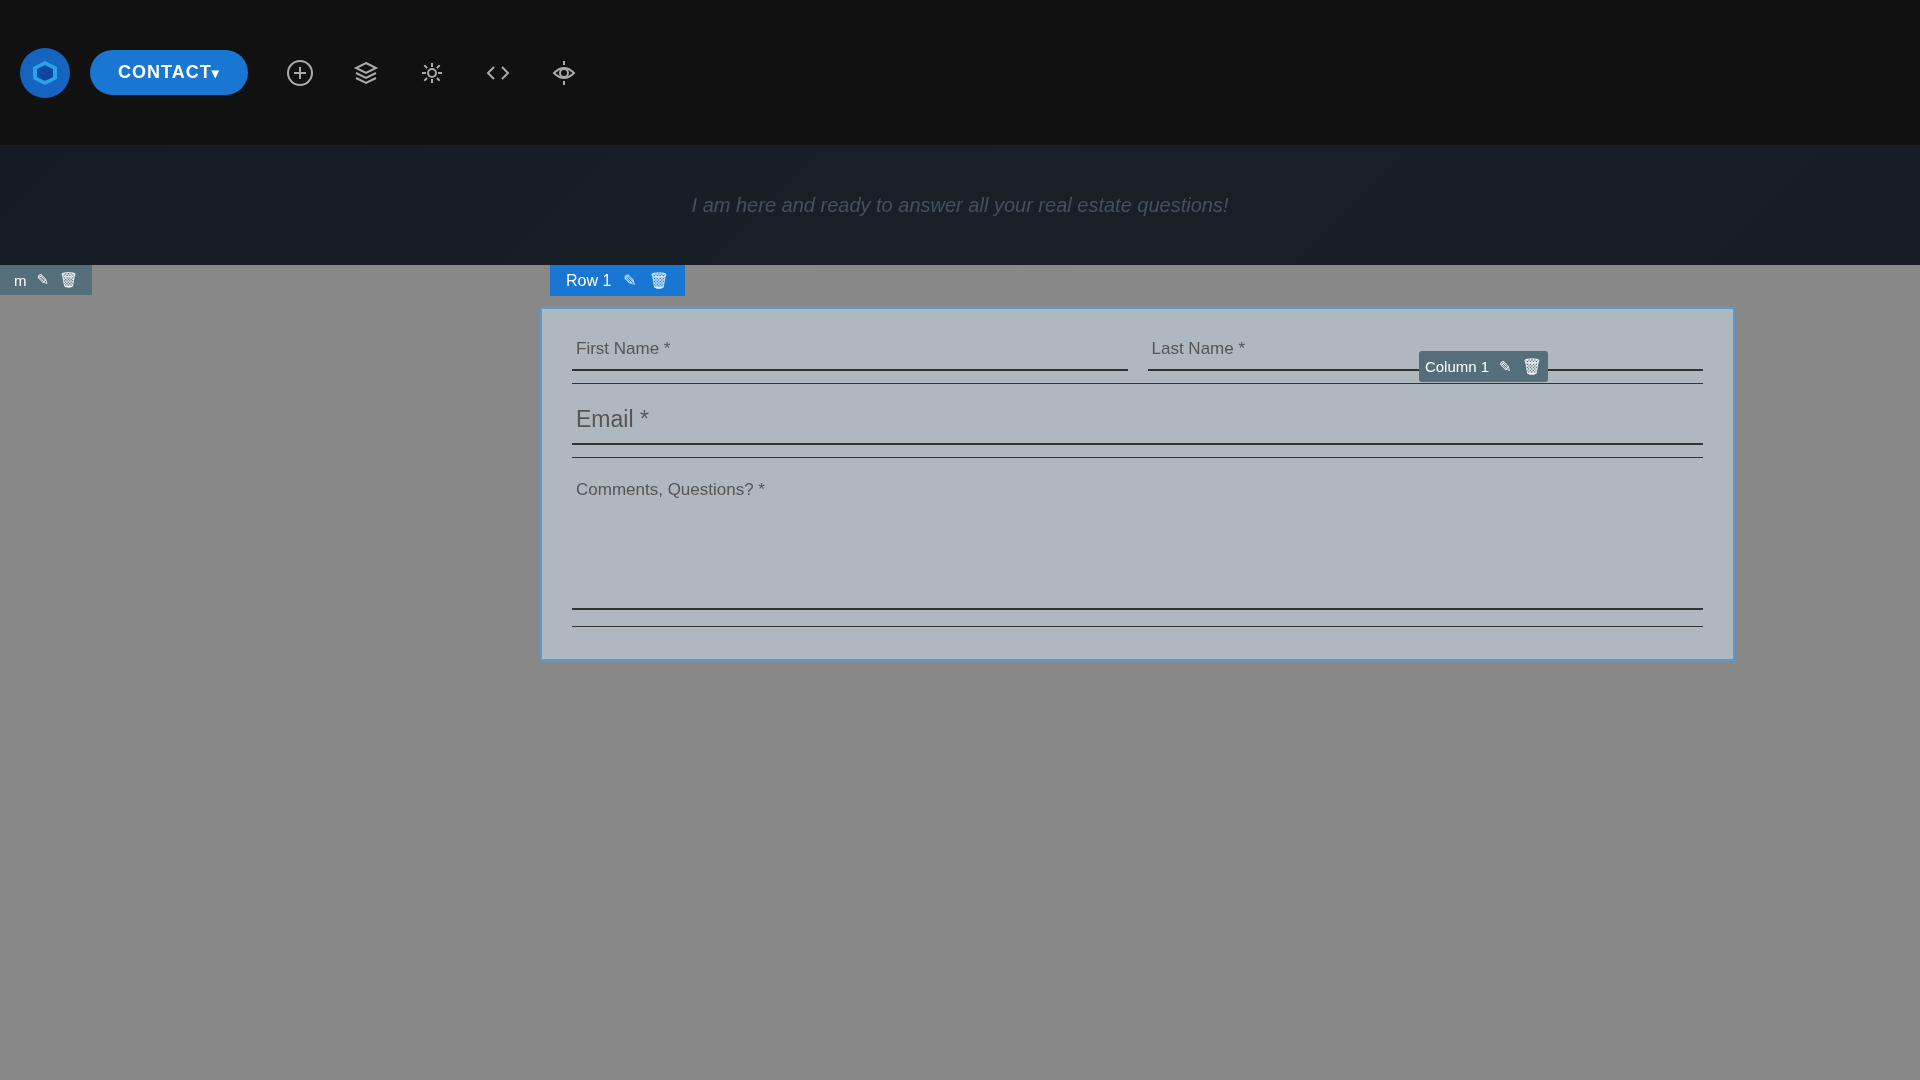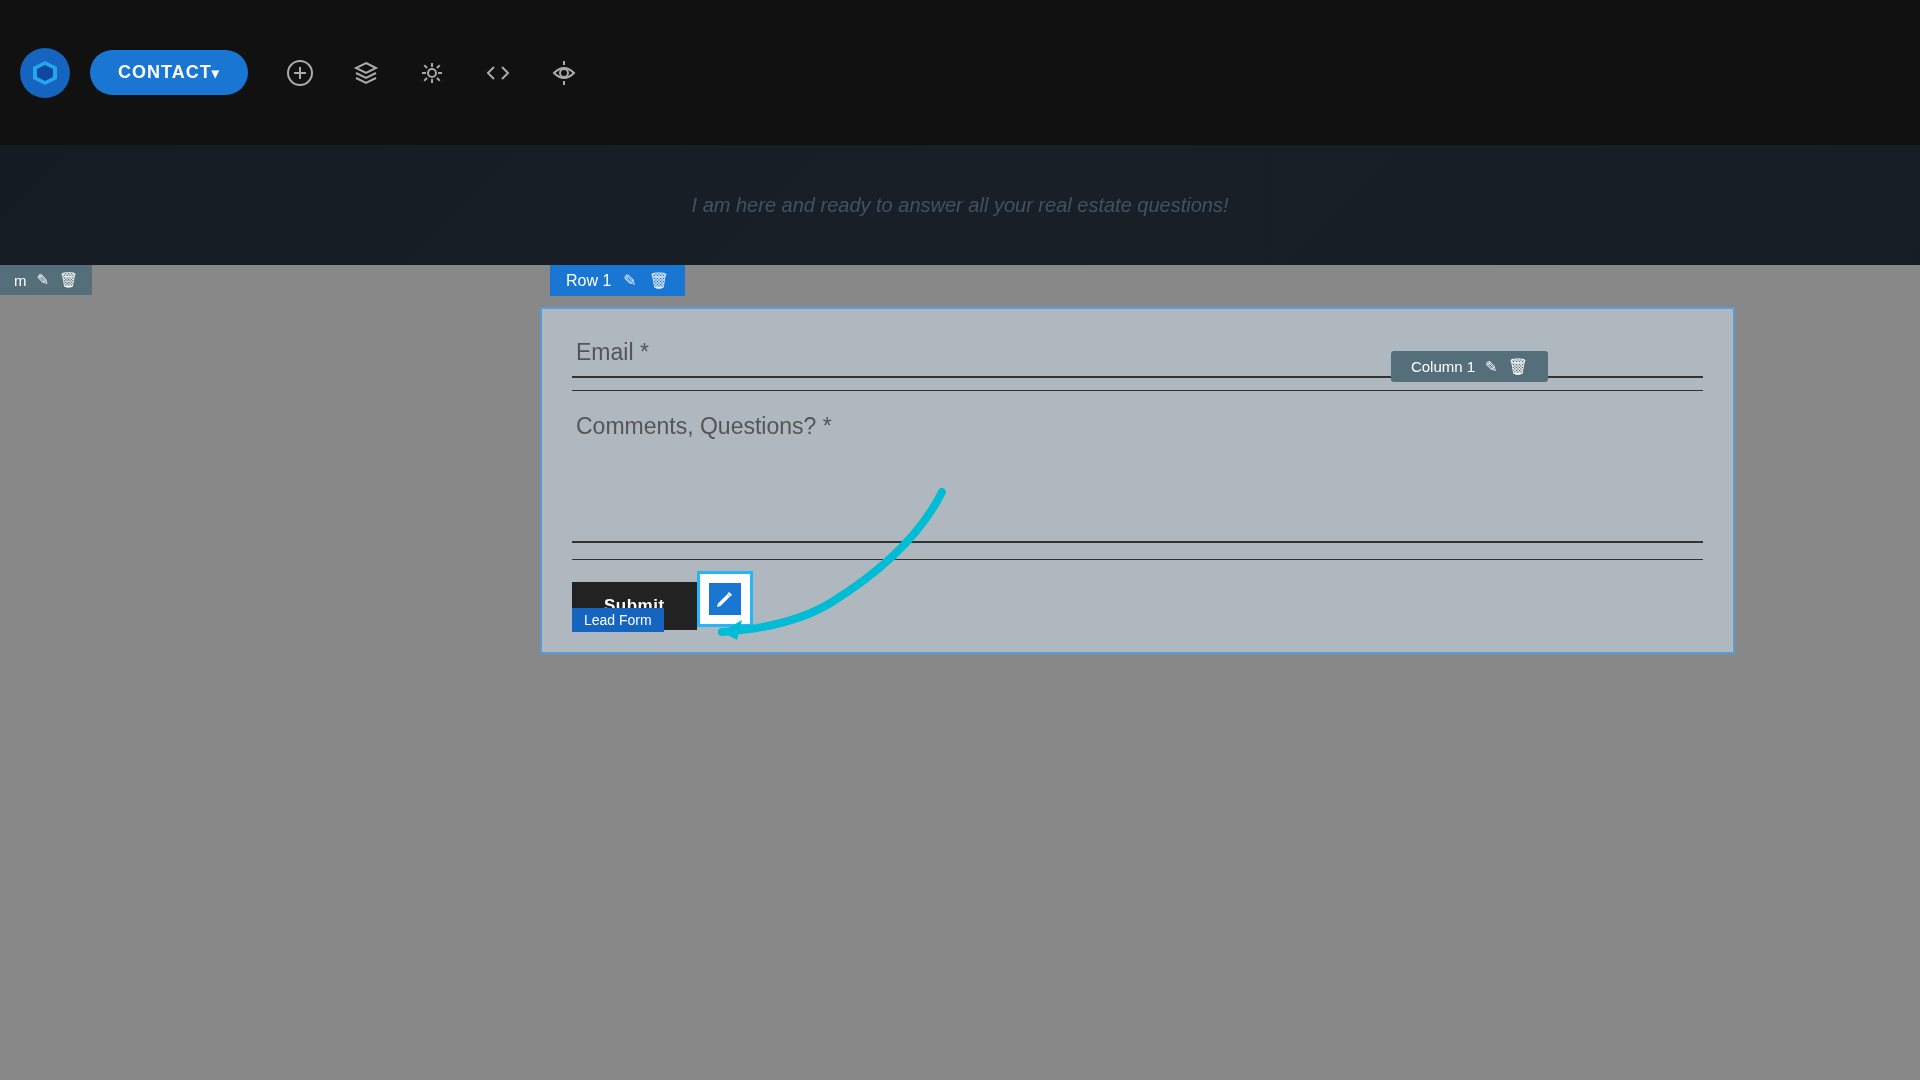--- a/index.html
+++ b/index.html
@@ -132,21 +132,21 @@
       opacity: 0.9;
     }
 
     
     .column-label {
       position: absolute;
       top: 42px;
       right: 185px;
       background: #546e7a;
       color: white;
-      padding: 6px 20px;
+      padding: 6px 6px;
       font-size: 15px;
       font-weight: 500;
       display: flex;
       align-items: center;
       gap: 10px;
       z-index: 60;
       border-radius: 3px;
     }
 
     
@@ -237,21 +237,21 @@
       margin-bottom: 12px;
     }
 
     .comments-field {
       width: 100%;
       background: transparent;
       border: none;
       border-bottom: 2px solid #333;
       outline: none;
       padding: 10px 4px;
-      font-size: 23px;
+      font-size: 17px;
       color: #555;
       resize: none;
       height: 140px;
       font-family: inherit;
     }
 
     .comments-field::placeholder {
       color: #555;
     }
 
@@ -399,46 +399,30 @@
   <div class="form-container">
 
     <div class="column-label">
       <span>Column 1</span>
       <span style="cursor:pointer;">✎</span>
       <span style="cursor:pointer;font-size:16px;">🗑</span>
     </div>
 
     <div class="form-inner">
 
+      <div class="name-row">
+        <input class="form-field" type="text" placeholder="First Name *" style="">
+        <div class="field-divider"></div>
+        <input class="form-field" type="text" placeholder="Last Name *" style="">
+      </div>
 
       <div class="email-row">
         <input class="email-field" type="email" placeholder="Email *" style="">
       </div>
 
       <div class="comments-row">
         <textarea class="comments-field" placeholder="Comments, Questions? *" style=""></textarea>
       </div>
 
-      <div class="submit-row" style="position:relative;">
-        <button class="submit-btn">Submit</button>
-
-        <div class="lead-form-label" style="position:absolute;bottom:0;left:0;">Lead Form</div>
-
-        <div class="edit-popup">
-          <div class="edit-popup-inner">
-            <svg width="20" height="20" viewBox="0 0 20 20" fill="white">
-              <path d="M3 14.5L2 18l3.5-1L15 7.5 12.5 5 3 14.5z"></path>
-              <path d="M14 3l3 3-1.5 1.5-3-3L14 3z"></path>
-            </svg>
-          </div>
-        </div>
-
-        <svg class="cyan-arrow" viewBox="0 0 350 200" xmlns="http://www.w3.org/2000/svg">
-          <path d="M310 20 Q280 80 200 130 Q160 155 90 160" stroke="#00bcd4" stroke-width="8" fill="none" stroke-linecap="round" stroke-linejoin="round"></path>
-
-          <path d="M90 160 L110 148 L105 168 Z" fill="#00bcd4"></path>
-        </svg>
-
-      </div>
     </div>
   </div>
 
 </div>
 
 </body></html>

